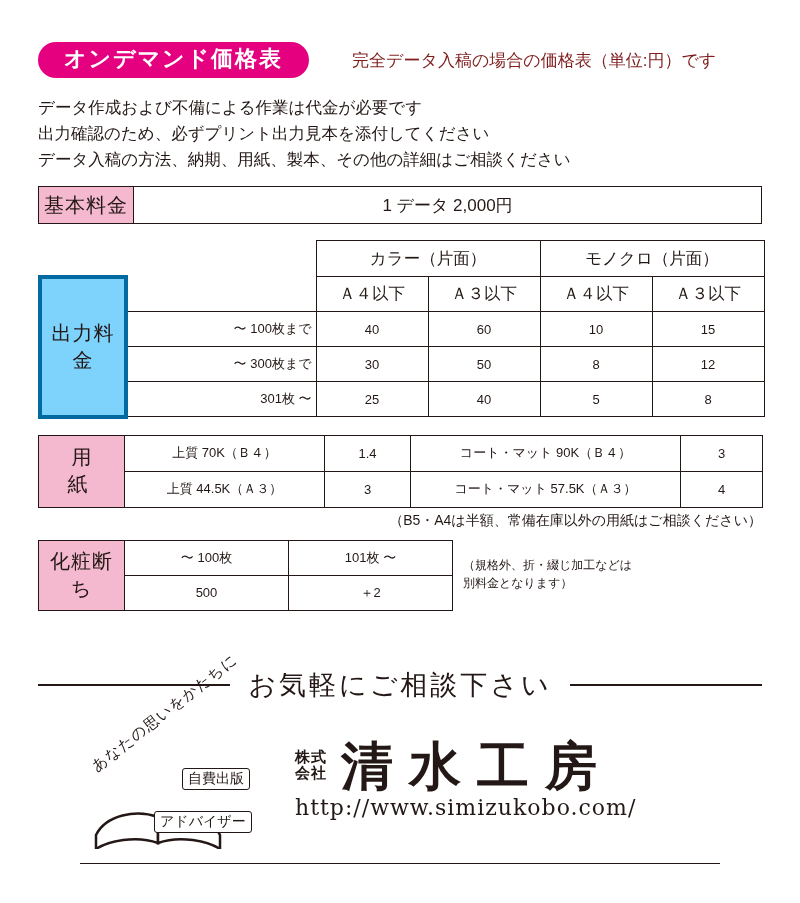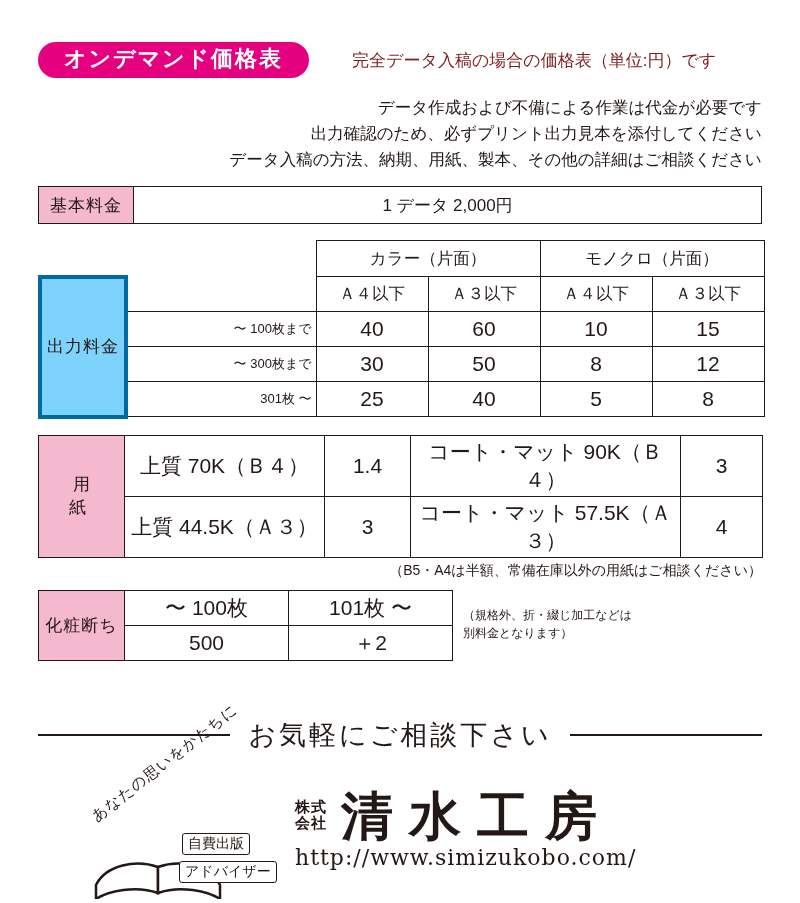--- a/index.html
+++ b/index.html
@@ -46,39 +46,38 @@
     margin-left: 22px;
     color: #7f1d1d;
     white-space: nowrap;
   }
 
   .notes {
     margin-top: 16px;
     font-size: 16.5px;
     line-height: 1.58;
     color: #231815;
-    text-align: right;
   }
 
   
   table {
     border-collapse: collapse;
     table-layout: fixed;
   }
   td, th {
     border: 1px solid #231815;
     font-weight: normal;
-    font-size: 21px;
+    font-size: 13px;
     text-align: center;
     padding: 2px 4px;
     color: #231815;
   }
   .rowlabel {
     background: #f4b8cf;
-    font-size: 17px;
+    font-size: 20px;
     width: 86px;
     letter-spacing: 1px;
   }
   .rowlabel.spread {
     letter-spacing: 8px;
     text-indent: 8px;
   }
 
   .block {
     margin-top: 14px;
@@ -203,22 +202,22 @@
   .badge1, .badge2 {
     position: absolute;
     background: #ffffff;
     border: 1.5px solid #231815;
     border-radius: 3px;
     font-size: 14px;
     padding: 1px 5px;
     white-space: nowrap;
     font-family: "DejaVu Serif", "Liberation Serif", serif;
   }
-  .badge1 { left: 96px; top: 44px; }
-  .badge2 { left: 93px; top: 72px; }
+  .badge1 { left: 96px; top: 29px; }
+  .badge2 { left: 68px; top: 72px; }
 
   .company {
     flex: 1;
     margin-left: 4px;
   }
   .company-row {
     display: flex;
     align-items: center;
   }
   .kk {

